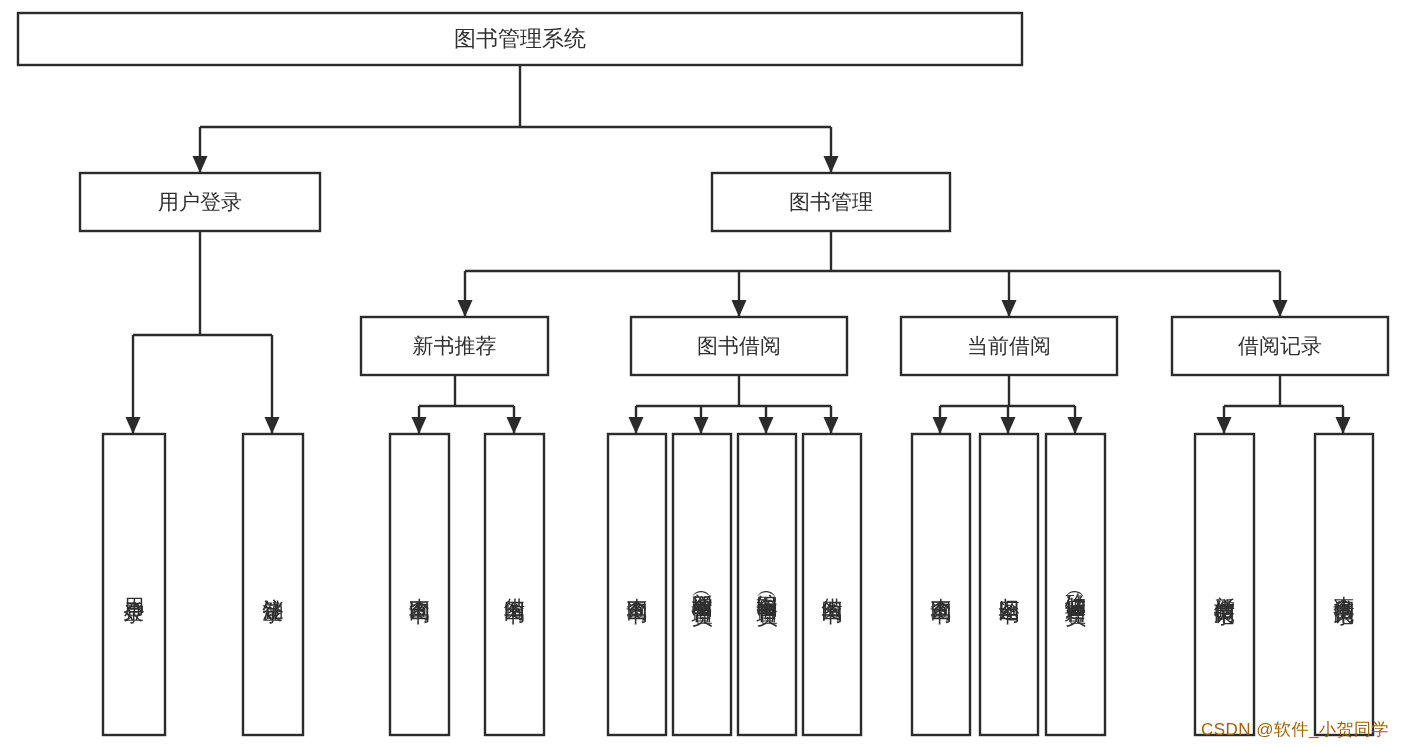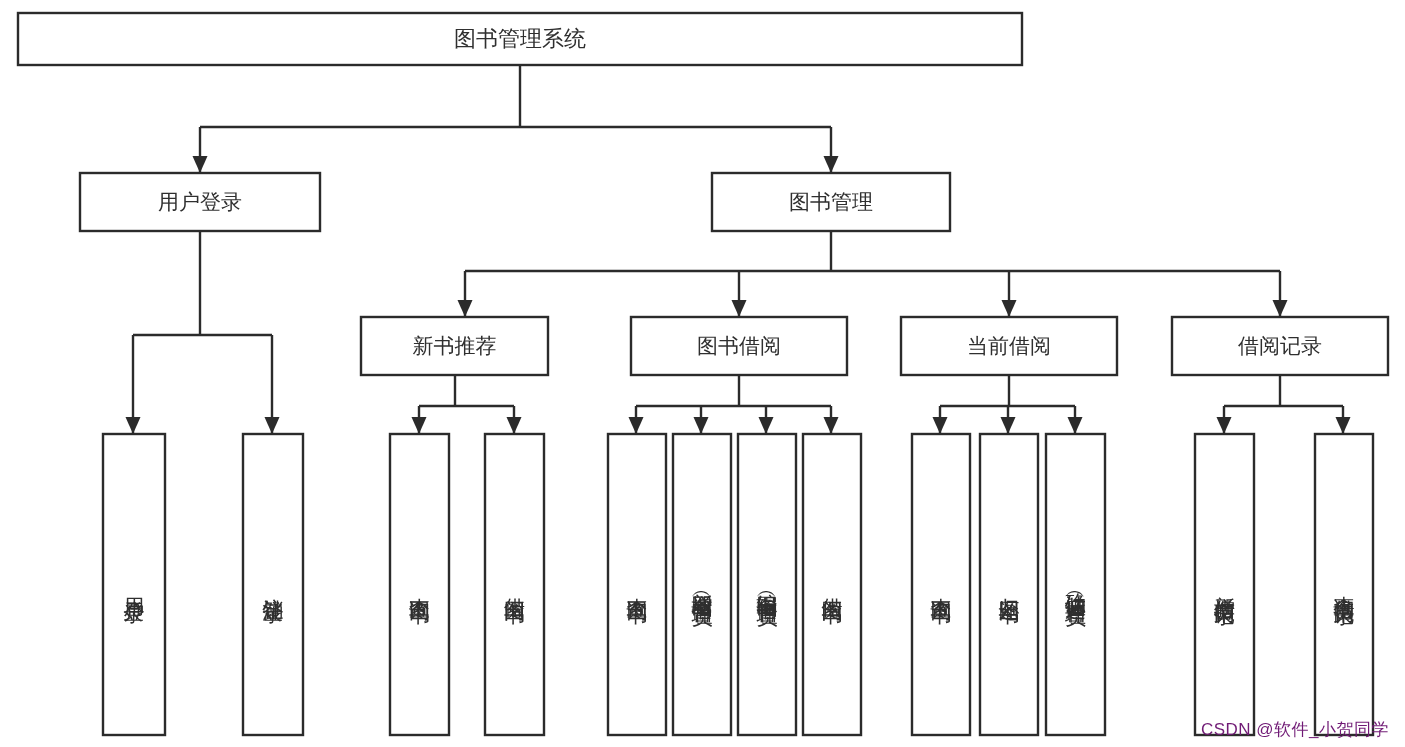--- a/index.html
+++ b/index.html
@@ -67,21 +67,21 @@
     letter-spacing: 2px;
     color: #2f2f2f;
     white-space: nowrap;
   }
   .watermark {
     position: absolute;
     right: 16px;
     bottom: 6px;
     font-family: "Liberation Sans", "DejaVu Sans", sans-serif;
     font-size: 17px;
-    color: #701a75;
+    color: #a16207;
     letter-spacing: 0.5px;
     white-space: nowrap;
   }
 </style>
 </head>
 <body>
 
 <div id="diagram-root">
   <svg class="diagram" viewBox="0 0 1405 747" xmlns="http://www.w3.org/2000/svg">
     <g id="connector-layer">

